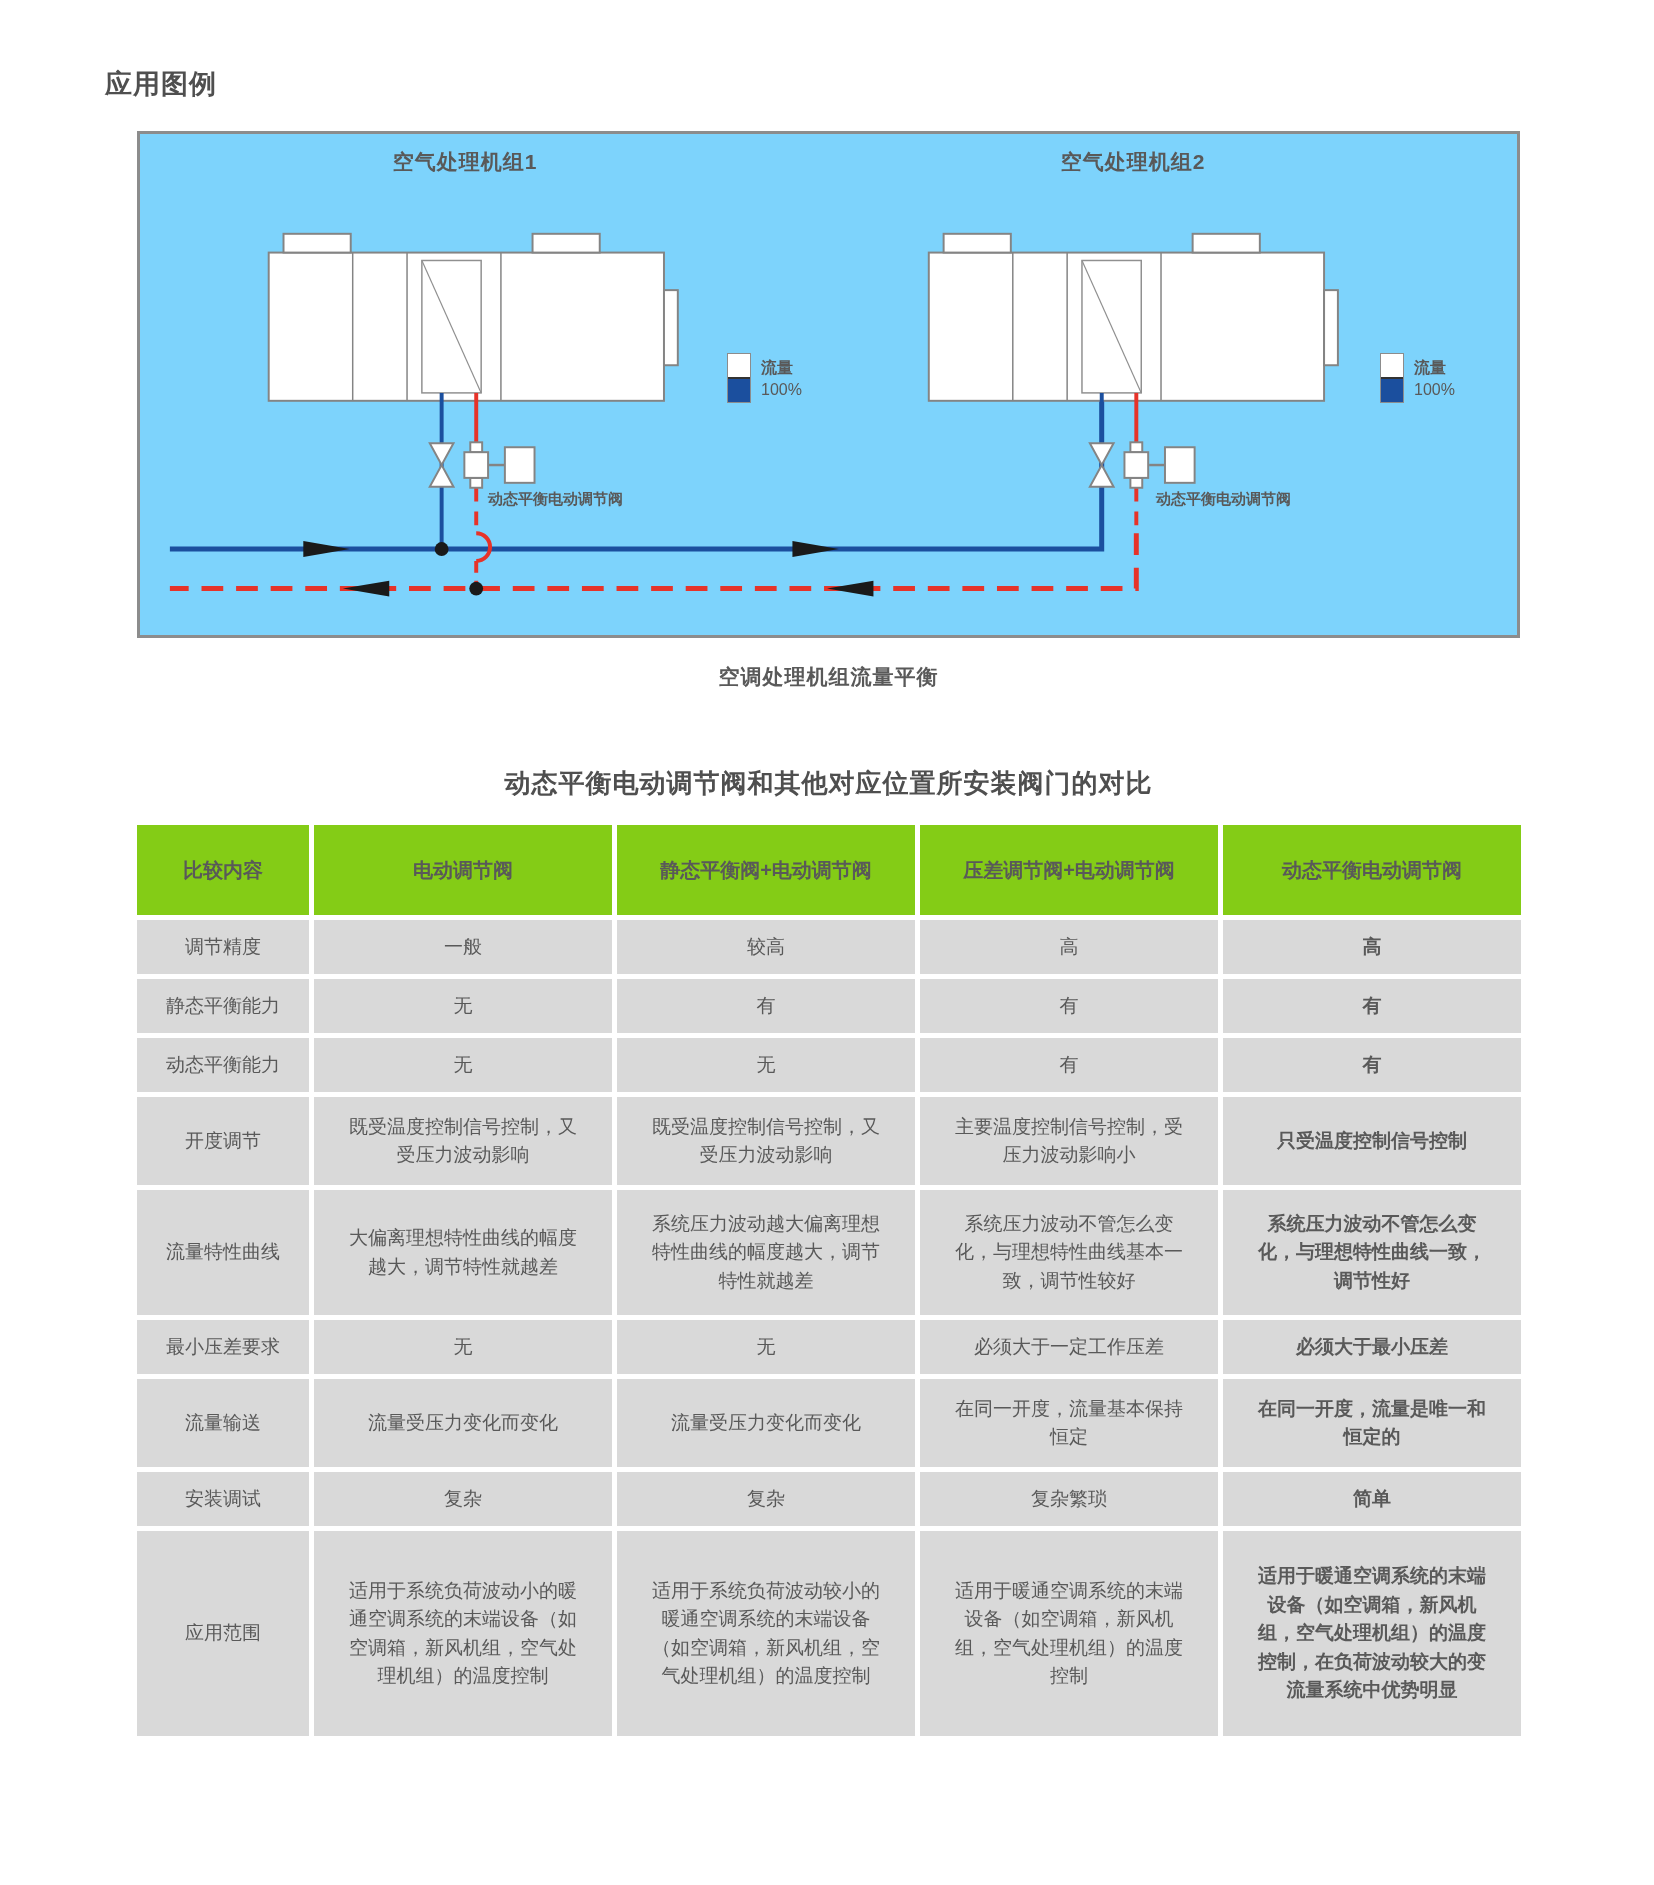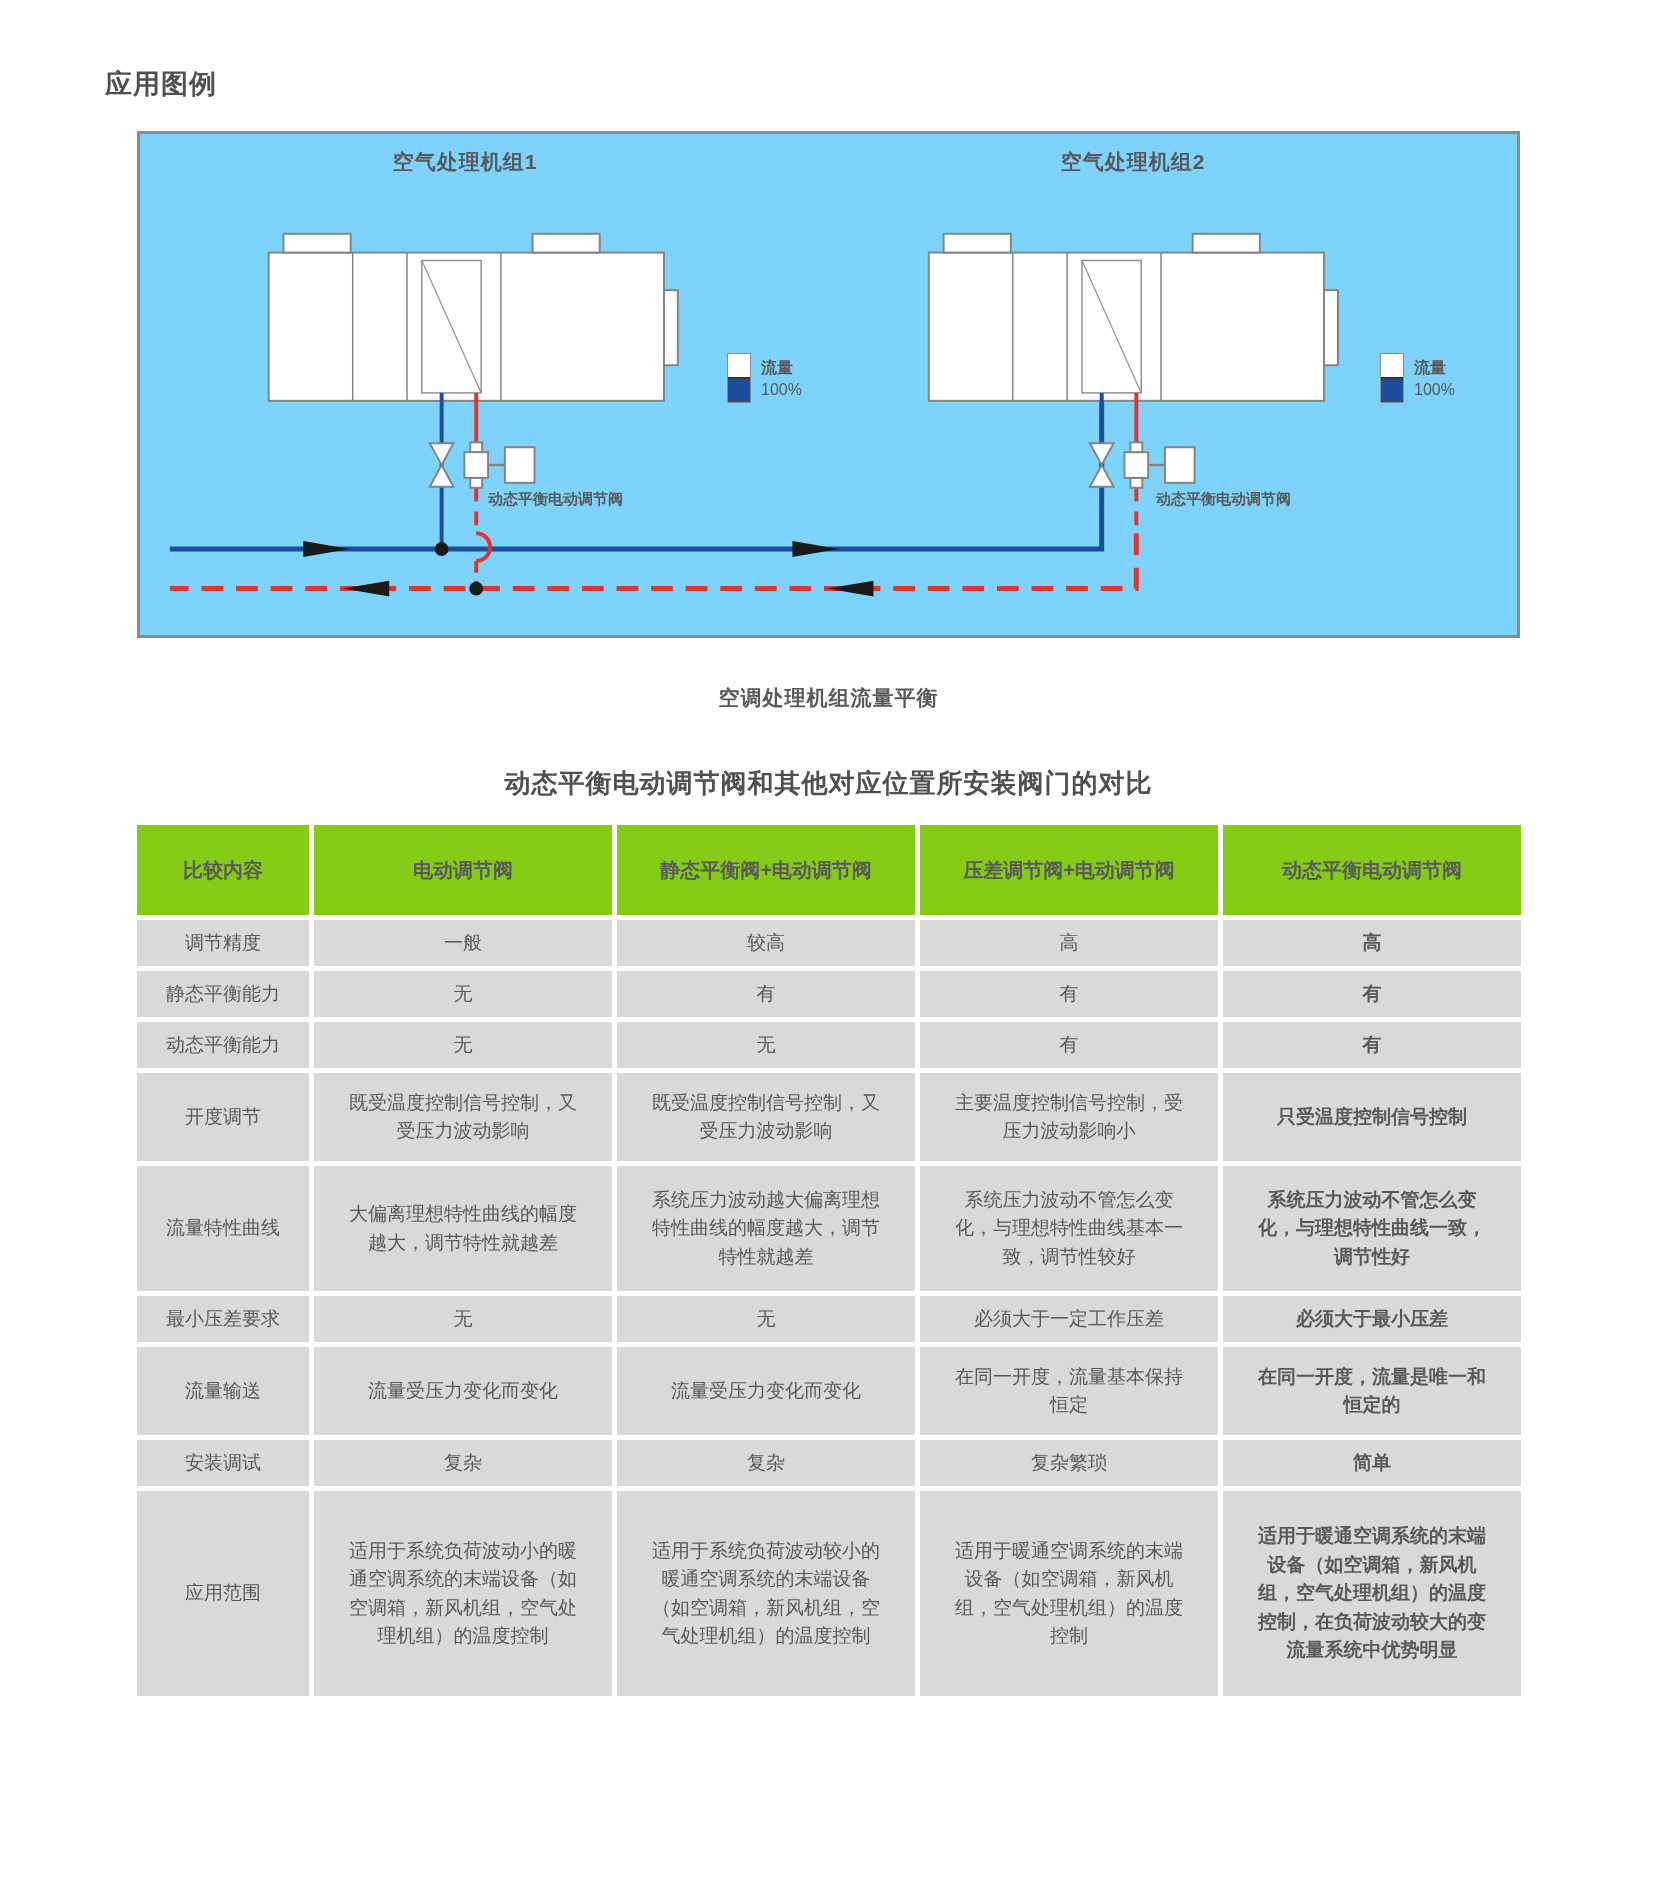--- a/index.html
+++ b/index.html
@@ -20,31 +20,31 @@
   .valve-label.u2{left:1016px;}
   .legend{position:absolute;top:219px;display:flex;align-items:flex-start;}
   .legend.l1{left:587px;}
   .legend.l2{left:1240px;}
   .legend-swatch{width:24px;height:50px;border:1.5px solid #8c8c8c;box-sizing:border-box;display:flex;flex-direction:column;}
   .legend-swatch .sw-top{flex:1;background:#ffffff;border-bottom:2px solid #333;}
   .legend-swatch .sw-bot{flex:1;background:#1b4f9e;}
   .legend-text{margin-left:10px;font-size:16px;color:#595959;line-height:22px;margin-top:4px;}
   .legend-text .lg-label{font-weight:bold;}
 
-  .diagram-caption{position:absolute;left:137px;top:663px;width:1383px;text-align:center;font-size:21px;font-weight:bold;color:#595959;letter-spacing:1px;margin-top:21px;}
+  .diagram-caption{position:absolute;left:137px;top:663px;width:1383px;text-align:center;font-size:21px;font-weight:bold;color:#595959;letter-spacing:1px;}
 
   
   .table-title{position:absolute;left:137px;top:766px;width:1383px;text-align:center;font-size:26px;font-weight:bold;color:#4f4f4f;letter-spacing:1px;}
   table.compare{position:absolute;left:132px;top:820px;border-collapse:separate;border-spacing:5px;table-layout:fixed;}
   table.compare td,table.compare th{box-sizing:border-box;vertical-align:middle;text-align:center;}
   table.compare th{background:#84cc16;font-size:20px;font-weight:bold;color:#595959;height:90px;padding:12px 6px;}
   table.compare td{background:#d9d9d9;font-size:19px;color:#595959;line-height:1.5;padding:0 26px;}
   table.compare td.rowlabel{padding:0 6px;}
   table.compare td:last-child{font-weight:bold;}
-  tr.h-sm td{height:46px;}
+  tr.h-sm td{height:54px;}
   tr.h-md td{height:88px;}
   tr.h-lg td{height:125px;}
   tr.h-xl td{height:205px;}
 </style>
 </head>
 <body>
 
 <div class="page">
 
   <div class="page-title">应用图例</div>

